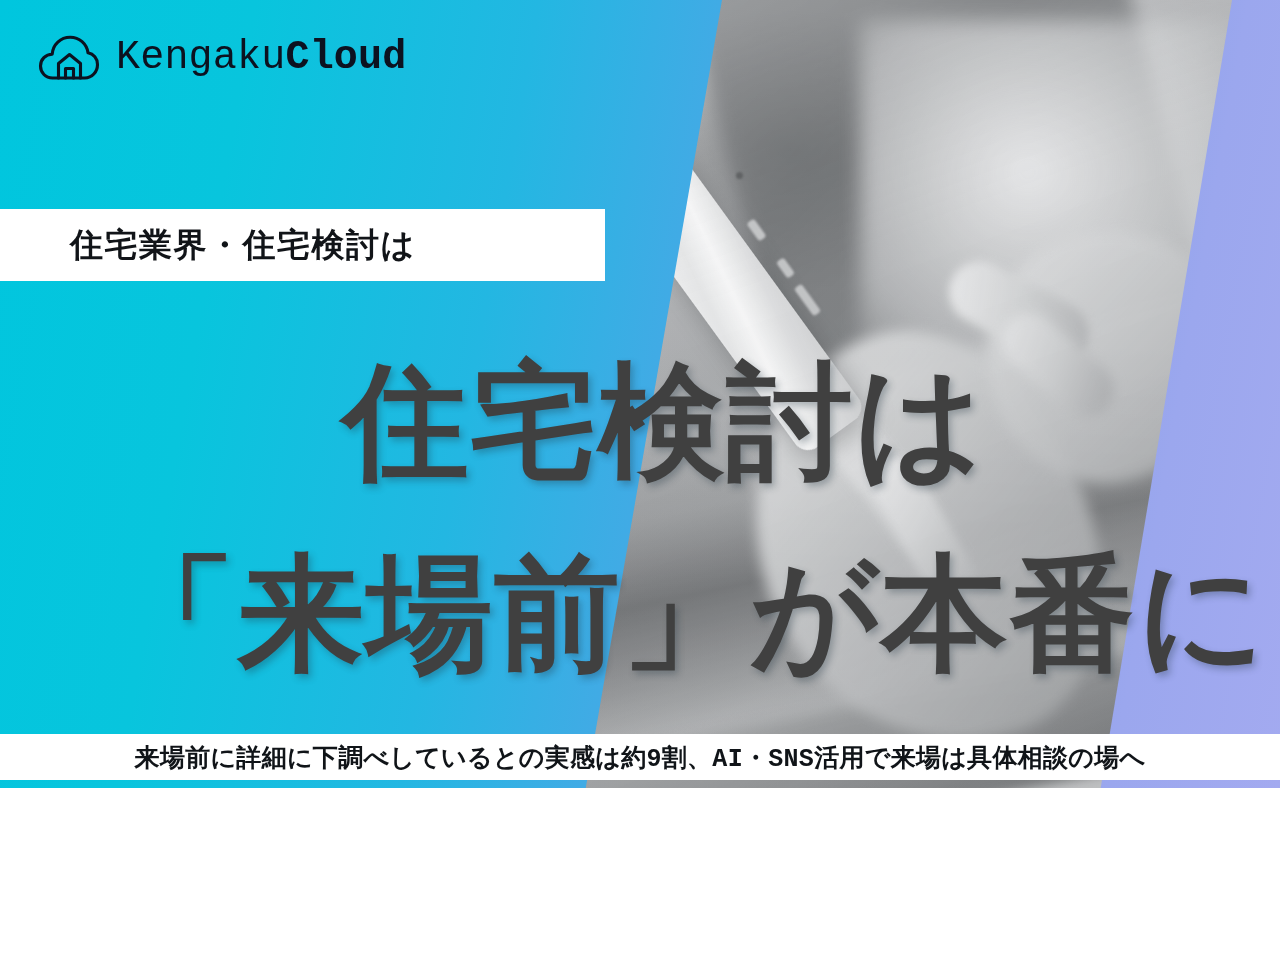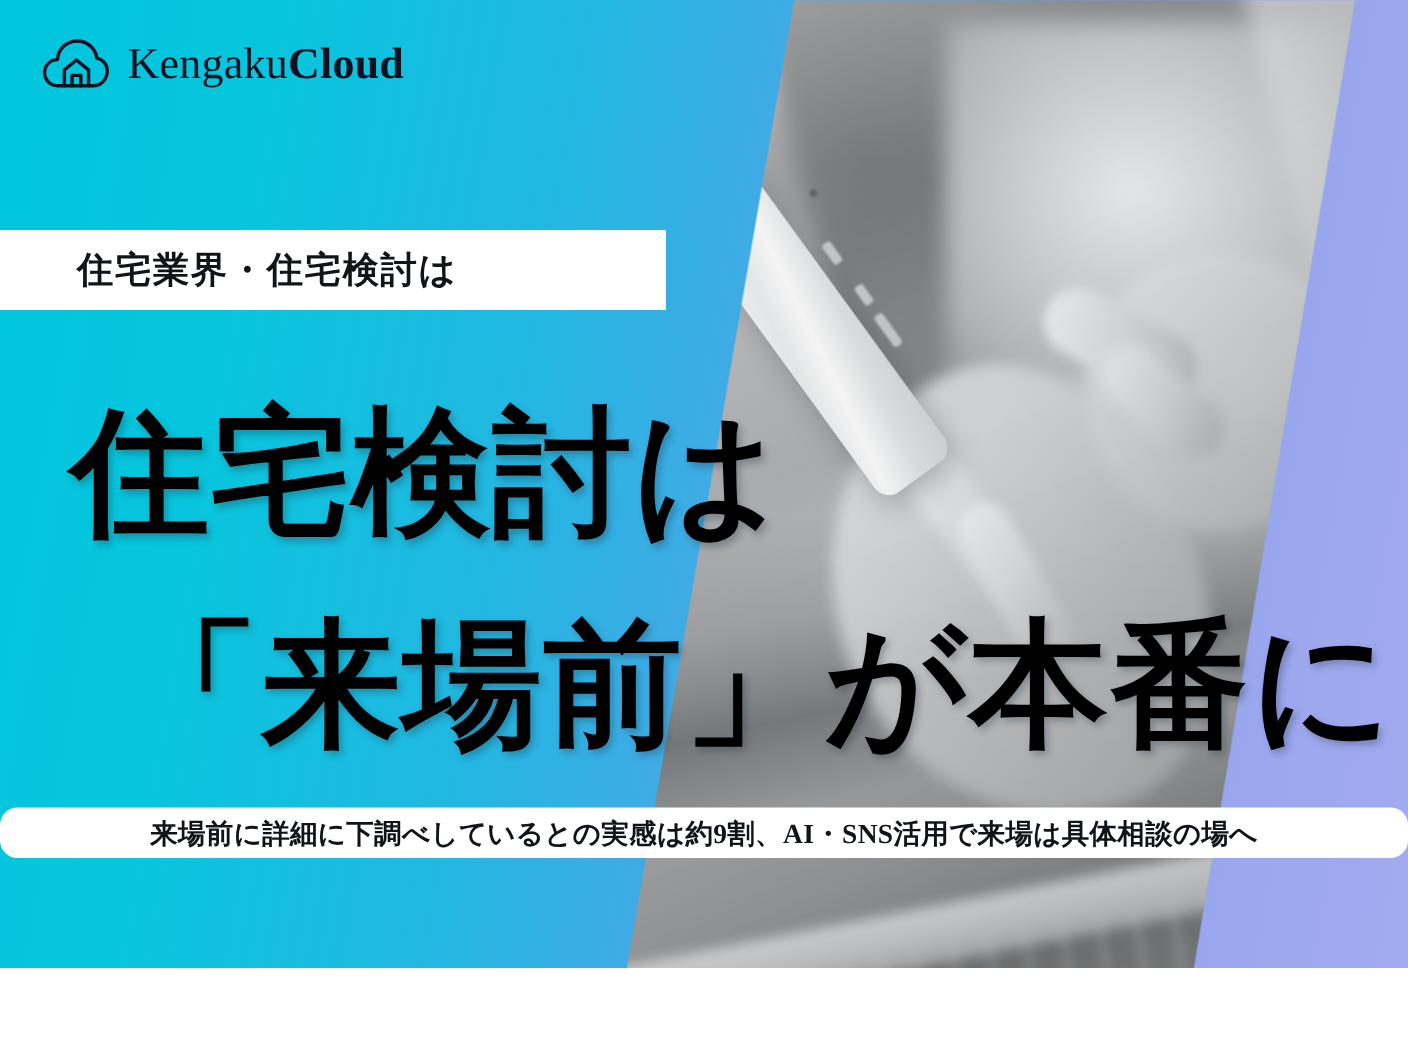--- a/index.html
+++ b/index.html
@@ -5,23 +5,23 @@
 <style>
   html, body {
     margin: 0;
     padding: 0;
     background: #ffffff;
   }
 
   .stage {
     position: relative;
     width: 1280px;
-    height: 880px;
+    height: 788px;
     overflow: hidden;
-    font-family: Liberation Serif, serif;
+    font-family: Liberation Mono, monospace;
     background: #0bc4dc;
   }
 
   
   .bg-gradient {
     position: absolute;
     inset: 0;
     background: linear-gradient(100deg,
         #00c6de 0%,
         #08c5dd 18%,
@@ -275,43 +275,43 @@
     color: #111418;
     white-space: nowrap;
   }
 
   
   .headline {
     position: absolute;
     left: 64px;
     top: 336px;
     width: 1200px;
-    color: #000000;
+    color: #404040;
     font-weight: 700;
     font-size: 126px;
     line-height: 1.52;
     letter-spacing: 2px;
     text-shadow: 3px 4px 7px rgba(25,45,60,0.30);
     white-space: nowrap;
+    text-align: center;
   }
   .headline .hl-line { display: block; }
   .headline .hl-line2 { margin-left: 46px; }
 
   
   .subtitle-bar {
     position: absolute;
     left: 0;
     top: 734px;
     width: 1280px;
     height: 46px;
     background: #ffffff;
     display: flex;
     align-items: center;
     justify-content: center;
-    border-radius: 16px;
   }
   .subtitle-text {
     font-size: 25px;
     font-weight: 700;
     letter-spacing: 0.3px;
     color: #101418;
     white-space: nowrap;
   }
 </style>
 </head>

